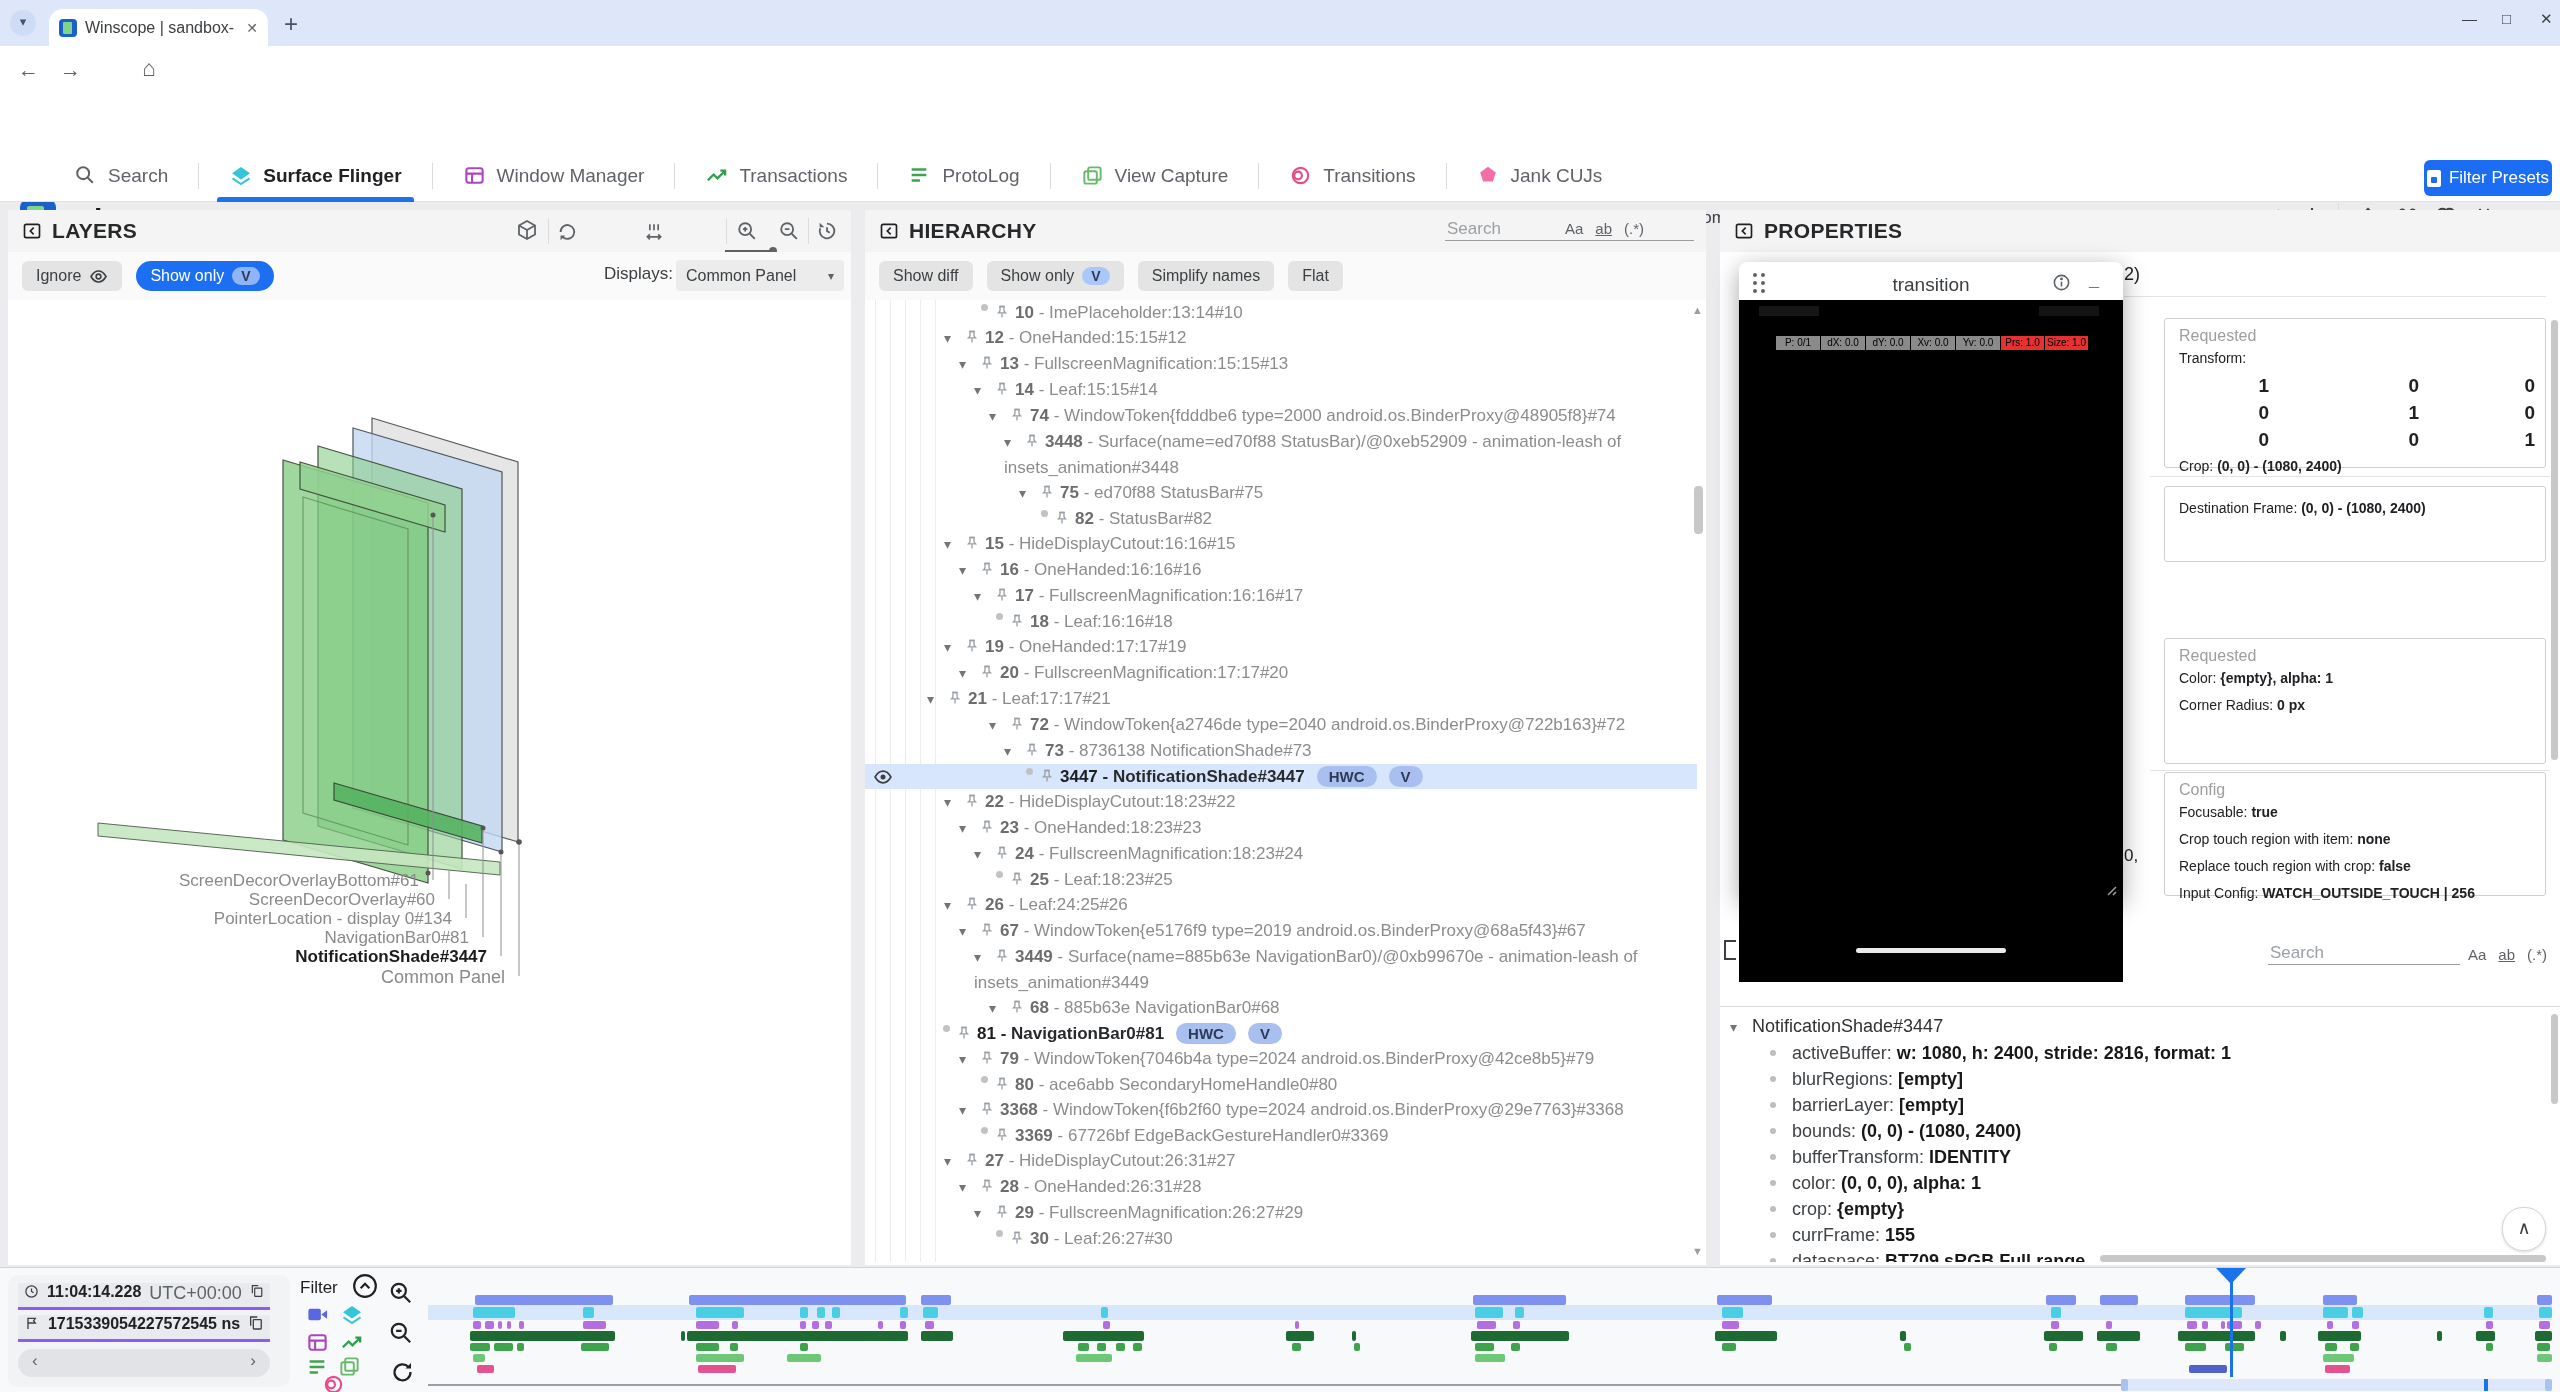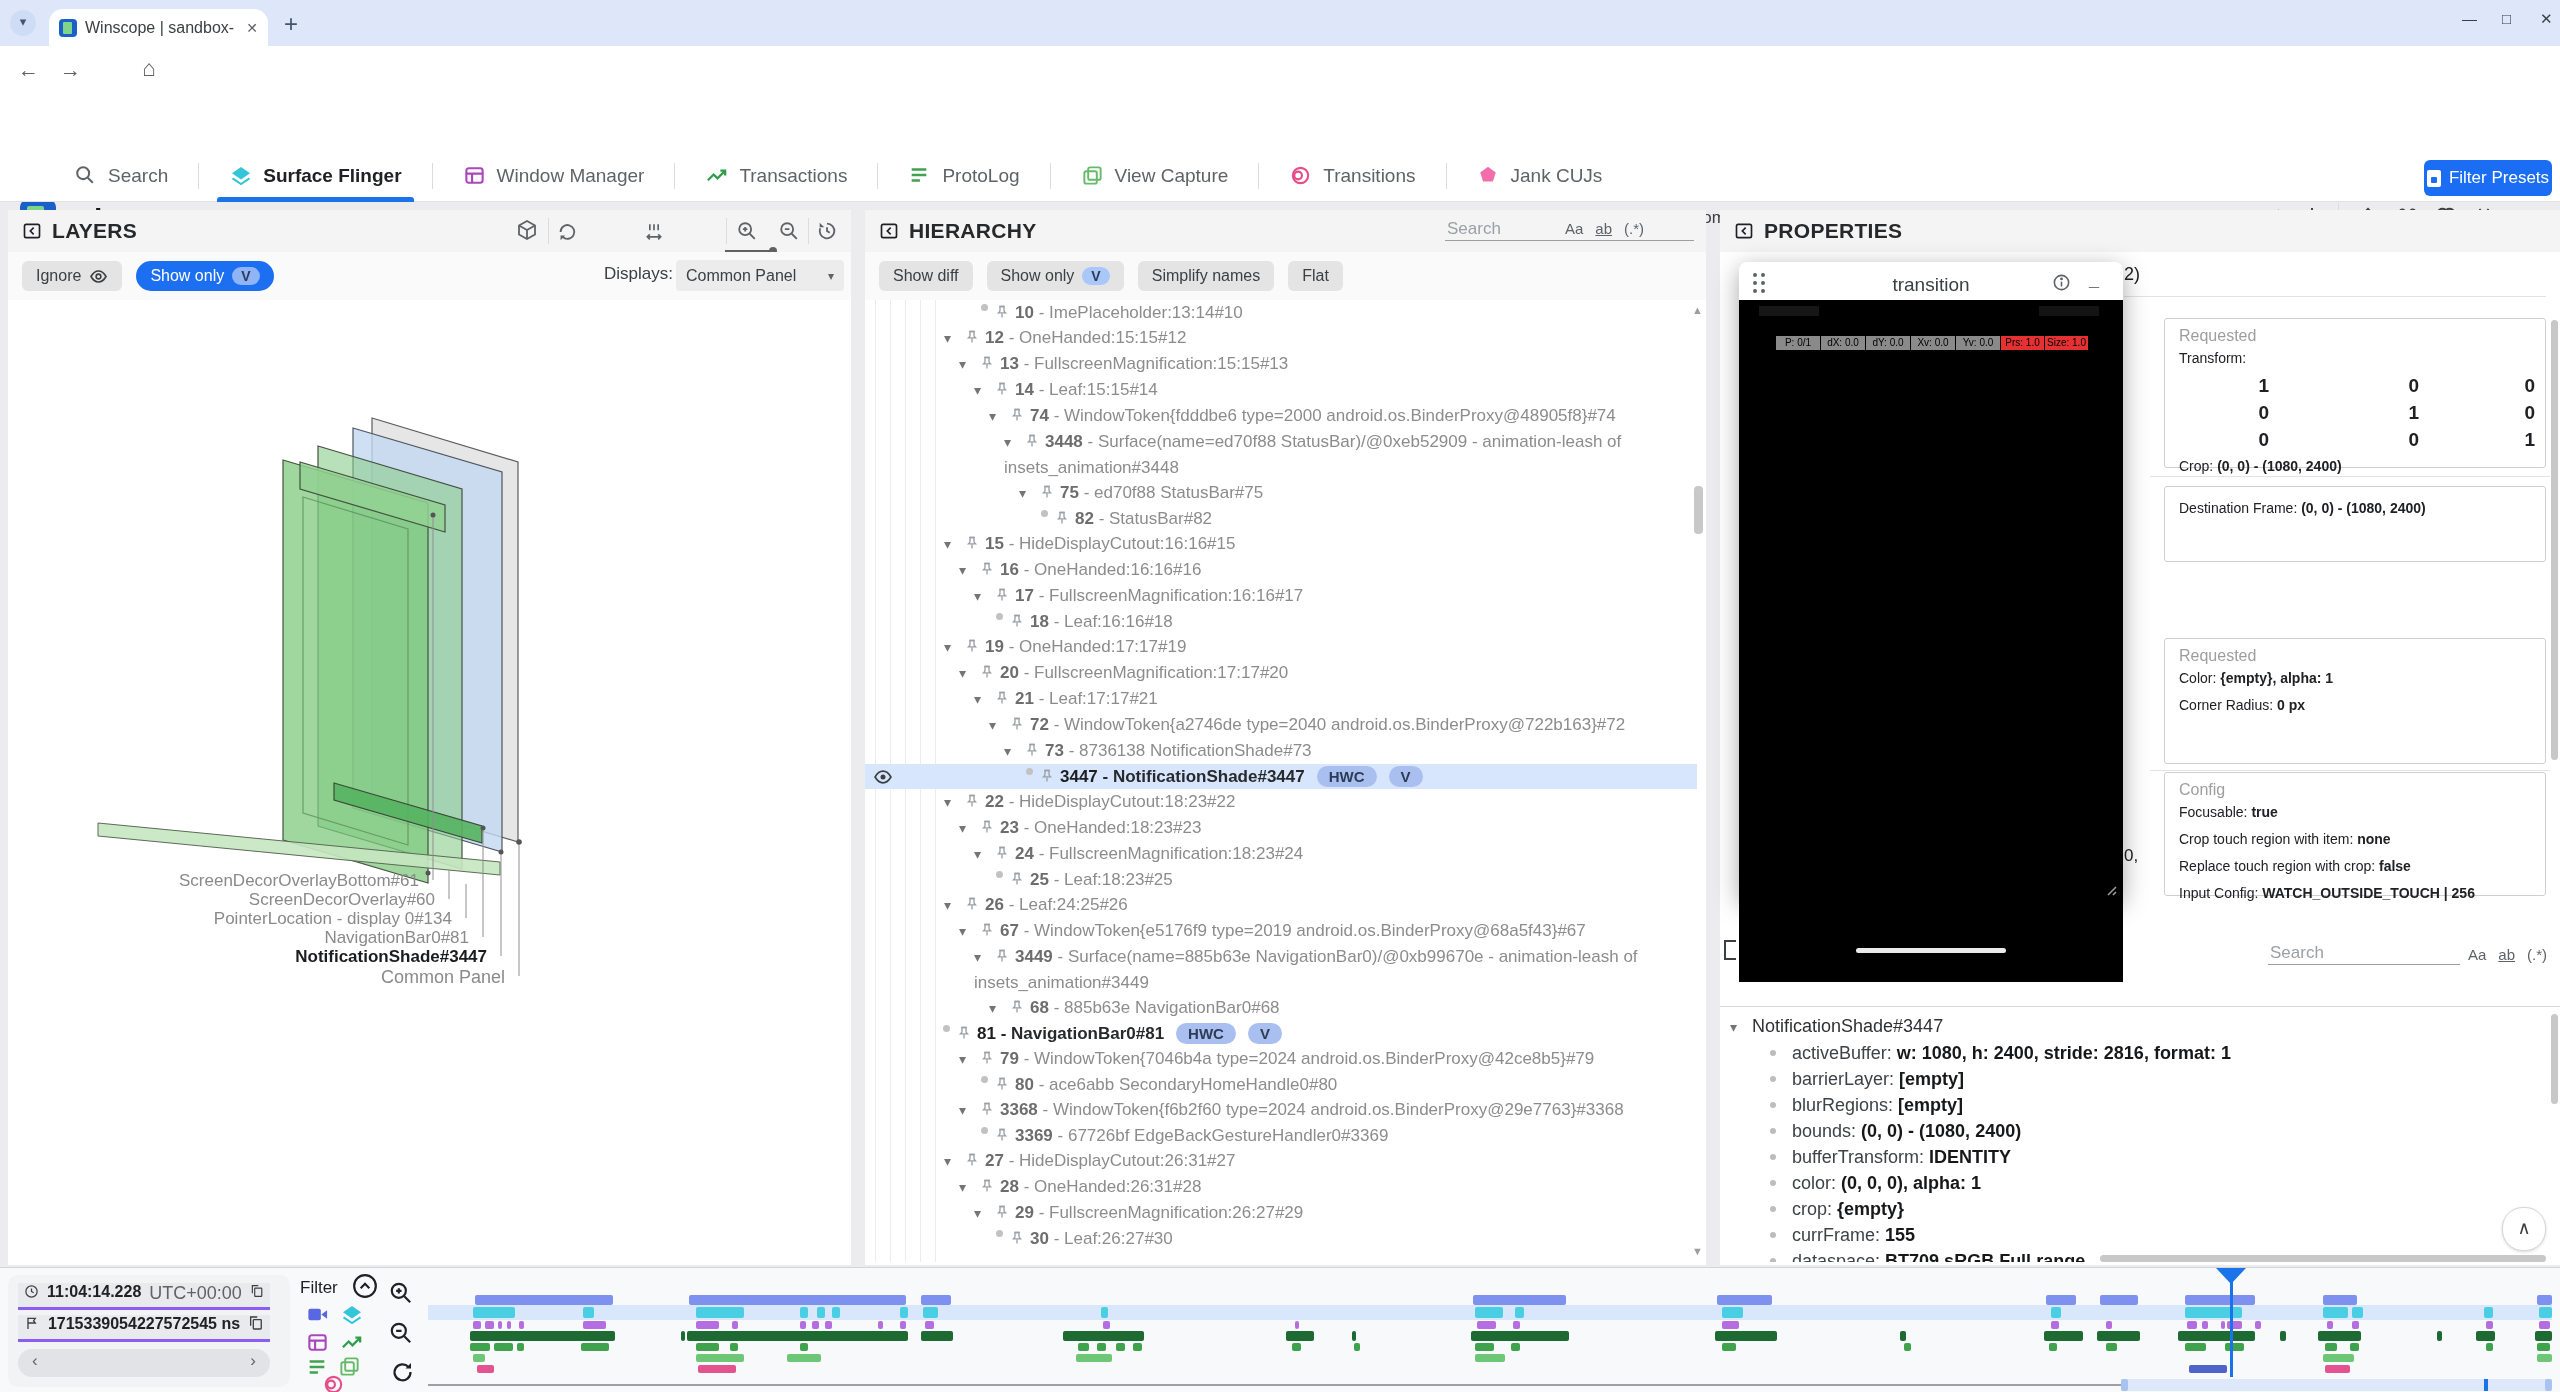--- a/index.html
+++ b/index.html
@@ -470,21 +470,21 @@
               <path d="M12 13v6.5M8 3h8"></path>
             </svg></span><span><b>18</b> - Leaf:16:16#18</span></div>
         <div class="trow" style="padding-left: 79px;"><span class="caret">▾</span><span class="pin"><svg width="16" height="17" viewBox="0 0 24 24" fill="none" stroke="#9aa0a6" stroke-width="2">
               <path d="M9 3h6v5.5c0 1.3.5 2.3 1.4 3.1l.9.9H6.7l.9-.9C8.5 10.8 9 9.8 9 8.5z"></path>
               <path d="M12 13v6.5M8 3h8"></path>
             </svg></span><span><b>19</b> - OneHanded:17:17#19</span></div>
         <div class="trow" style="padding-left: 94px;"><span class="caret">▾</span><span class="pin"><svg width="16" height="17" viewBox="0 0 24 24" fill="none" stroke="#9aa0a6" stroke-width="2">
               <path d="M9 3h6v5.5c0 1.3.5 2.3 1.4 3.1l.9.9H6.7l.9-.9C8.5 10.8 9 9.8 9 8.5z"></path>
               <path d="M12 13v6.5M8 3h8"></path>
             </svg></span><span><b>20</b> - FullscreenMagnification:17:17#20</span></div>
-        <div class="trow" style="padding-left: 109px;"><span class="caret">▾</span><span class="pin"><svg width="16" height="17" viewBox="0 0 24 24" fill="none" stroke="#9aa0a6" stroke-width="2">
+        <div class="trow" style="padding-left: 62px;"><span class="caret">▾</span><span class="pin"><svg width="16" height="17" viewBox="0 0 24 24" fill="none" stroke="#9aa0a6" stroke-width="2">
               <path d="M9 3h6v5.5c0 1.3.5 2.3 1.4 3.1l.9.9H6.7l.9-.9C8.5 10.8 9 9.8 9 8.5z"></path>
               <path d="M12 13v6.5M8 3h8"></path>
             </svg></span><span><b>21</b> - Leaf:17:17#21</span></div>
         <div class="trow" style="padding-left: 124px;"><span class="caret">▾</span><span class="pin"><svg width="16" height="17" viewBox="0 0 24 24" fill="none" stroke="#9aa0a6" stroke-width="2">
               <path d="M9 3h6v5.5c0 1.3.5 2.3 1.4 3.1l.9.9H6.7l.9-.9C8.5 10.8 9 9.8 9 8.5z"></path>
               <path d="M12 13v6.5M8 3h8"></path>
             </svg></span><span><b>72</b> - WindowToken{a2746de type=2040 android.os.BinderProxy@722b163}#72</span></div>
         <div class="trow" style="padding-left: 139px;"><span class="caret">▾</span><span class="pin"><svg width="16" height="17" viewBox="0 0 24 24" fill="none" stroke="#9aa0a6" stroke-width="2">
               <path d="M9 3h6v5.5c0 1.3.5 2.3 1.4 3.1l.9.9H6.7l.9-.9C8.5 10.8 9 9.8 9 8.5z"></path>
               <path d="M12 13v6.5M8 3h8"></path>
@@ -628,22 +628,22 @@
     <input class="searchline abs" style="left: 548px; top: 732px; width: 188px;" placeholder="Search">
     <div class="matchicons abs" style="left:748px;top:736px;">
       <span>Aa</span>
       <span class="u">ab</span>
       <span>(.*)</span>
     </div>
     <div class="hr" style="left:0;top:796px;width:840px;background:#d8d8d8;"></div>
     <div class="rootrow" style="position:absolute;left:0;top:802px;"><span class="caret">▾</span><span>NotificationShade#3447</span></div>
     <div id="prop-list" class="abs" style="left:0;top:830px;width:830px;height:222px;overflow:hidden;">
         <div class="li"><span>activeBuffer:</span> <span class="v">w: 1080, h: 2400, stride: 2816, format: 1</span></div>
+        <div class="li"><span>blurRegions:</span> <span class="v">[empty]</span></div>
         <div class="li"><span>barrierLayer:</span> <span class="v">[empty]</span></div>
-        <div class="li"><span>blurRegions:</span> <span class="v">[empty]</span></div>
         <div class="li"><span>bounds:</span> <span class="v">(0, 0) - (1080, 2400)</span></div>
         <div class="li"><span>bufferTransform:</span> <span class="v">IDENTITY</span></div>
         <div class="li"><span>color:</span> <span class="v">(0, 0, 0), alpha: 1</span></div>
         <div class="li"><span>crop:</span> <span class="v">{empty}</span></div>
         <div class="li"><span>currFrame:</span> <span class="v">155</span></div>
         <div class="li"><span>dataspace:</span> <span class="v">BT709 sRGB Full range</span></div>
       </div>
     <div class="sbar" style="right:2px;top:804px;width:7px;height:90px;"></div>
     <div class="sbar" style="left:380px;bottom:3px;height:7px;width:446px;"></div>
     <div class="fab" style="right:14px;bottom:14px;">∧</div>

